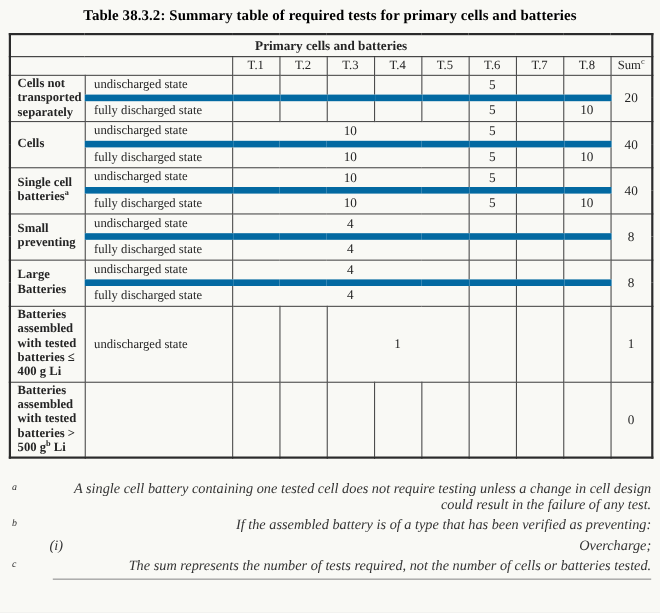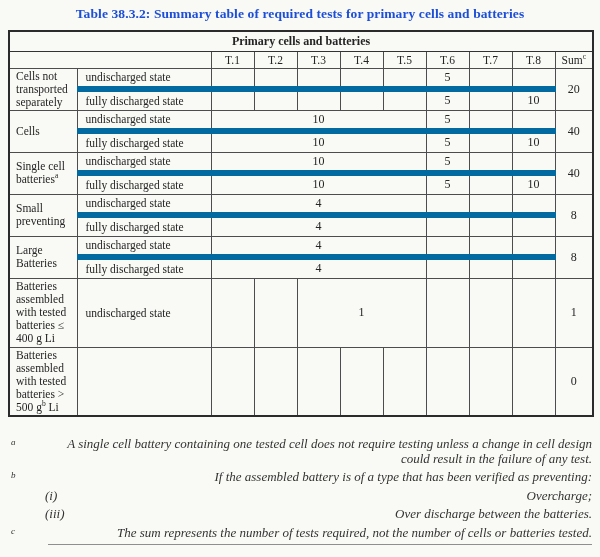--- a/index.html
+++ b/index.html
@@ -3,39 +3,39 @@
 <meta charset="utf-8">
 <style>
   html,body { margin:0; padding:0; background:#e8e8e6; }
   .page {
     position:relative; width:600px; height:557px; background:#f9f9f5;
     font-family:"Liberation Serif", serif; color:#2a2a2a; overflow:hidden;
     margin:0 auto;
   }
   .title {
     position:absolute; top:6px; left:0; width:100%; text-align:center;
-    font-weight:700; font-size:13.5px; color:#1d4ed8; letter-spacing:0.1px;
+    font-weight:700; font-size:13.5px; color:#000000; letter-spacing:0.1px;
   }
   table.tbl {
     position:absolute; left:8px; top:30px; width:584px;
     border-collapse:collapse; table-layout:fixed;
     border:2px solid #2b2b2b;
   }
   .tbl td {
     border:1px solid #4d4d4d; padding:0; font-size:11.5px; color:#252525;
     overflow:hidden;
   }
   tr.h1 { height:20px; }
   tr.h2 { height:17px; }
   tr.hr { height:21px; }
   tr.hA { height:69px; }
   tr.hB { height:56px; }
   td.hdr1 { text-align:center; font-weight:700; font-size:12px; border-bottom:1px solid #333; }
   td.hdr2 { text-align:center; font-size:11.5px; }
-  td.lbl { text-align:left; vertical-align:middle; padding:1px 2px 1px 6px; line-height:13px; }
+  td.lbl { text-align:left; vertical-align:middle; padding:1px 2px 1px 6px; line-height:13px;font-weight:bold; }
   td.st  { text-align:left; vertical-align:middle; padding-left:8px; }
   td.num { text-align:center; vertical-align:middle; font-size:12px; }
   
   tr.r1 td.lt { border-bottom:1px solid #9b9b9b; }
   tr.r2 td { border-top:6px solid #0369a1; }
   sup { font-size:7.5px; vertical-align:super; line-height:0; }
   .footnotes {
     position:absolute; left:8px; top:437px; width:584px;
     font-style:italic; font-size:13px; line-height:14.5px; color:#333;
   }
@@ -214,23 +214,19 @@
       <div class="fn-text">A single cell battery containing one tested cell does not require testing unless a change in cell design could result in the failure of any test.</div>
     </div>
     <div class="fn">
       <span class="fn-marker">b</span>
       <div class="fn-text">If the assembled battery is of a type that has been verified as preventing:</div>
     </div>
     <div class="fn-item">
       <span class="fn-num">(i)</span>
       <div class="fn-text">Overcharge;</div>
     </div>
-    <div class="fn-item">
-      <span class="fn-num">(iii)</span>
-      <div class="fn-text">Over discharge between the batteries.</div>
-    </div>
     <div class="fn fn-c">
       <span class="fn-marker">c</span>
       <div class="fn-text">The sum represents the number of tests required, not the number of cells or batteries tested.</div>
     </div>
   </div>
 
 </div>
 
 </body></html>

